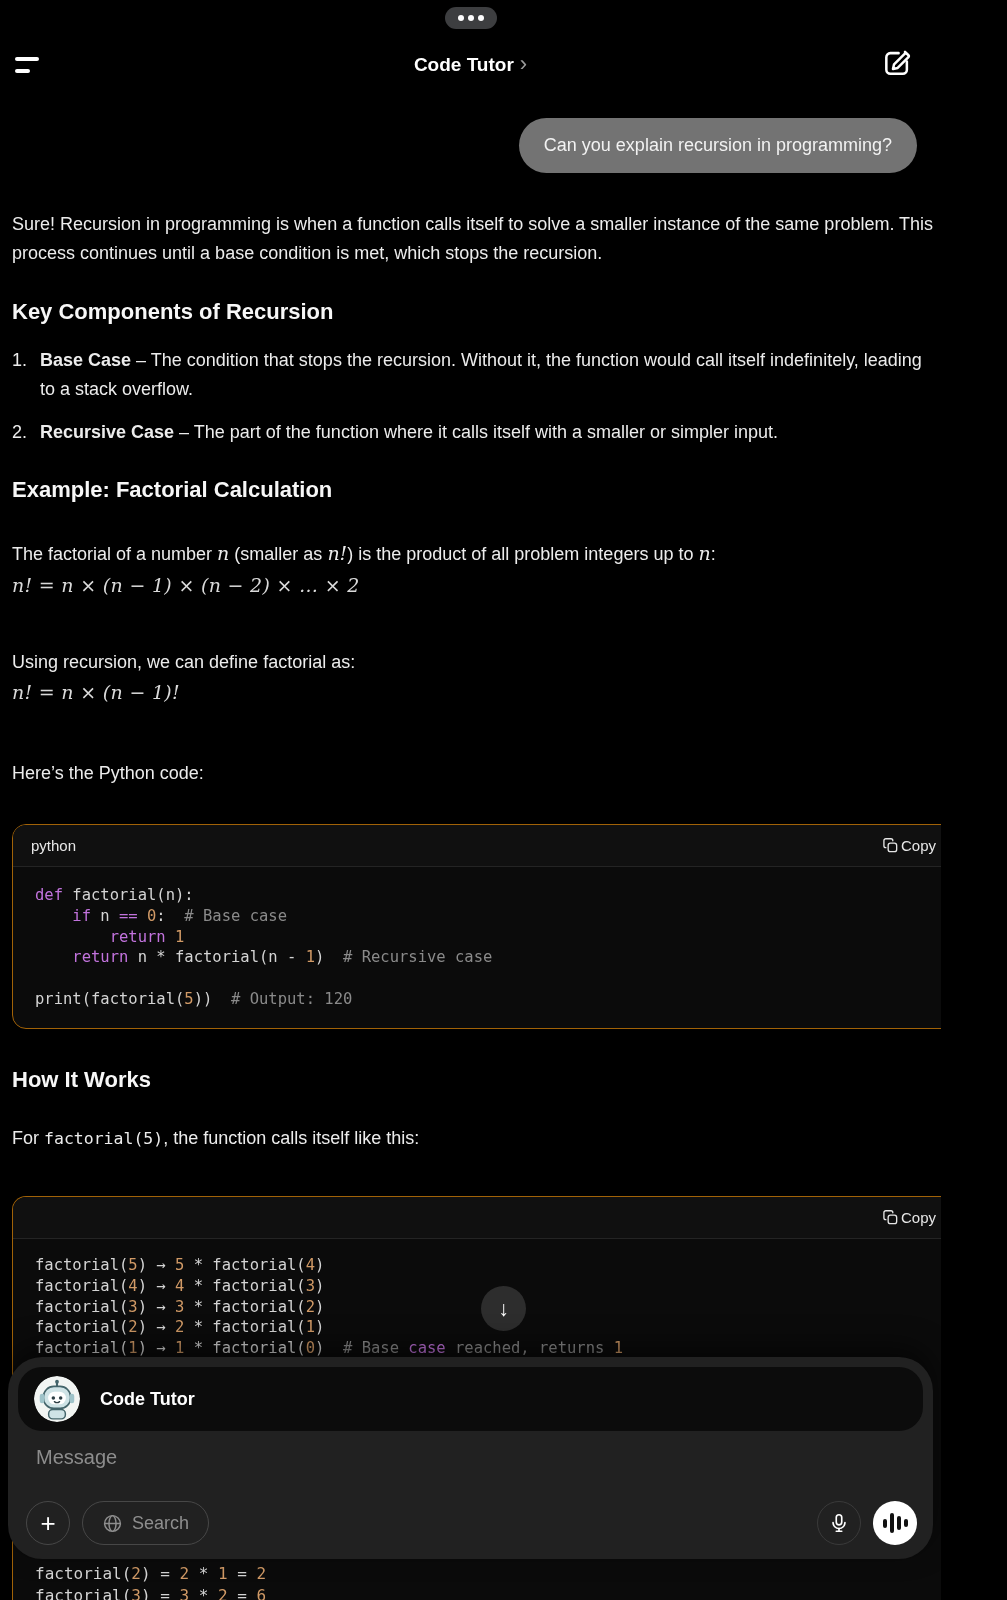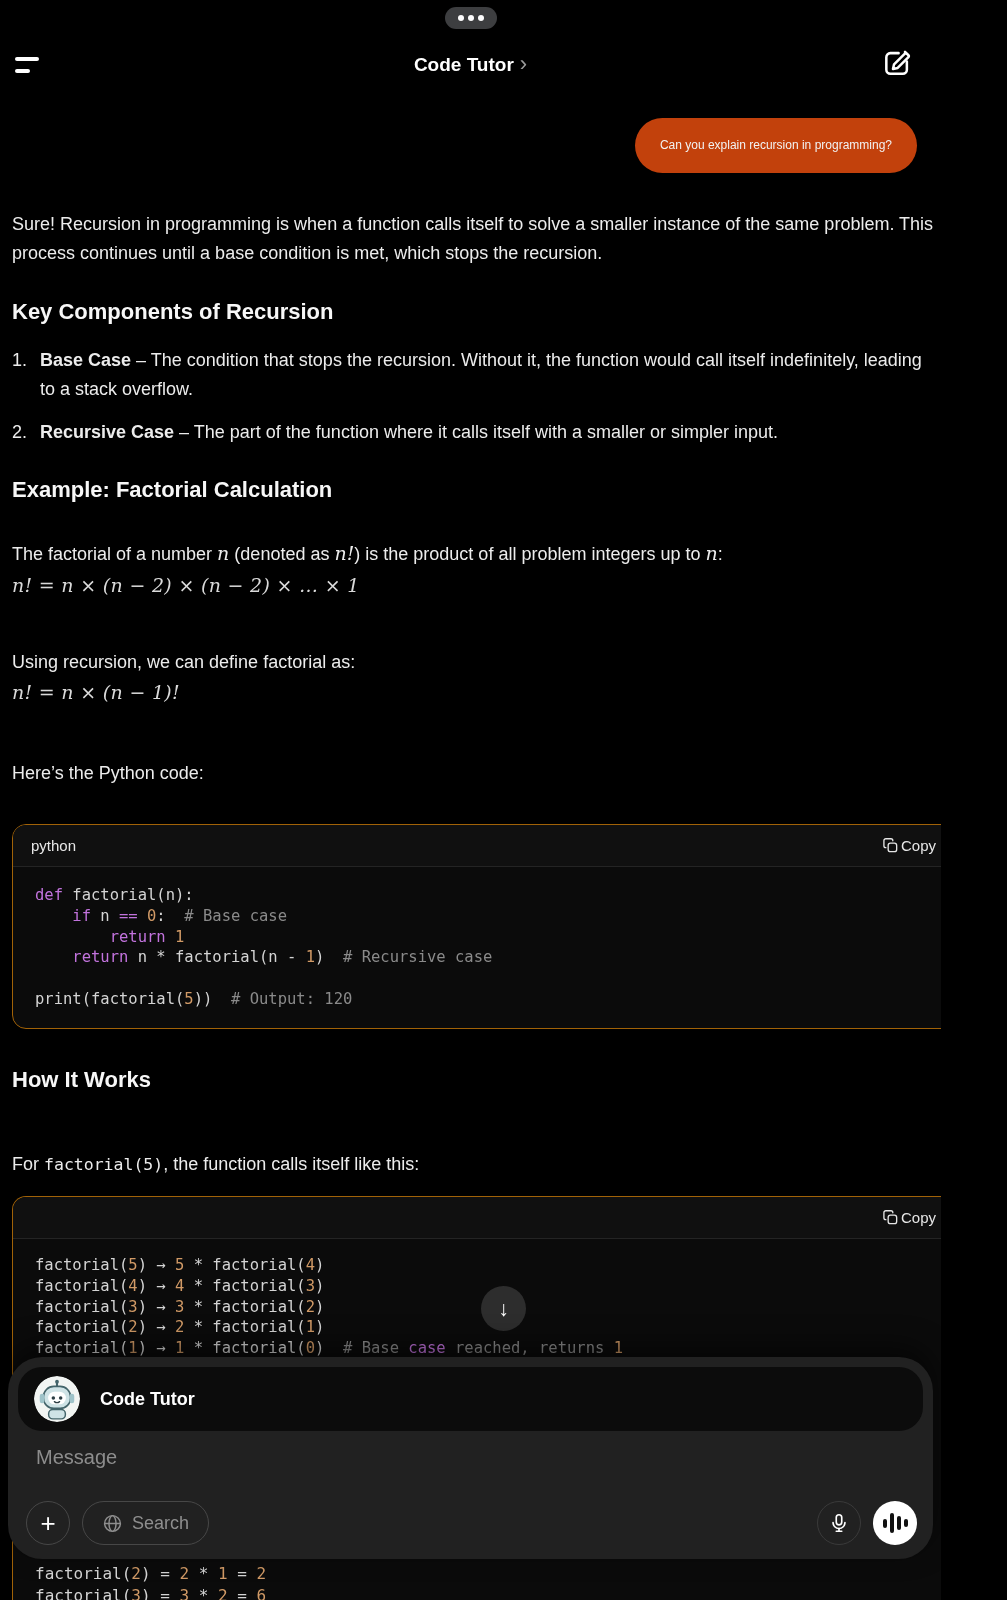--- a/index.html
+++ b/index.html
@@ -18,42 +18,42 @@
   .menu-btn{position:absolute;left:13px;top:8px;width:34px;height:30px;background:none;border:none;padding:2px;cursor:pointer;}
   .menu-btn .ml{display:block;background:#fff;border-radius:2px;height:4px;}
   .menu-btn .l1{width:24px;margin-bottom:8px;}
   .menu-btn .l2{width:15px;}
   .title-wrap{position:absolute;left:0;right:0;top:0;height:46px;display:flex;align-items:center;justify-content:center;gap:6px;cursor:pointer;}
   .title-wrap .t{font-size:19px;font-weight:700;color:#fff;}
   .title-wrap .chev{font-size:22px;color:#9a9a9a;font-weight:400;line-height:1;margin-top:-2px;}
   .compose-btn{position:absolute;right:27px;top:5px;width:34px;height:34px;background:none;border:none;padding:0;cursor:pointer;}
   
   .user-row{position:absolute;top:118px;left:0;right:24px;display:flex;justify-content:flex-end;}
-  .bubble{background:#c2410c;color:#f2f2f2;border-radius:28px;padding:15px 25px;font-size:12px;line-height:25px;max-width:720px;}
+  .bubble{background:#737373;color:#f2f2f2;border-radius:28px;padding:15px 25px;font-size:18px;line-height:25px;max-width:720px;}
   
   .answer{position:absolute;left:12px;width:926px;top:0;height:1600px;pointer-events:none;}
   .answer>*{pointer-events:auto;}
   .para{position:absolute;margin:0;font-size:18px;line-height:29px;color:#ececec;width:926px;}
   .hsec{position:absolute;margin:0;font-size:22px;line-height:28px;font-weight:700;color:#f7f7f7;}
   .pos-intro{top:210px;}
   .pos-h1{top:298px;}
   .li{position:absolute;display:flex;font-size:18px;line-height:29px;width:926px;}
   .li .num{flex:0 0 28px;}
   .pos-li1{top:346px;}
   .pos-li2{top:418px;}
   .pos-h2{top:476px;}
   .pos-fact{top:539px;}
   .math{position:absolute;font-family:"DejaVu Serif",serif;font-style:italic;
         font-size:19px;color:#dadada;letter-spacing:.3px;}
   .pos-math1{top:574px;}
   .pos-using{top:648px;}
   .pos-math2{top:681px;}
   .pos-heres{top:759px;}
   .pos-h3{top:1066px;}
-  .pos-how{top:1150px;}
+  .pos-how{top:1124px;}
   .rt-b{font-weight:700;}
   .rt-i{font-family:"DejaVu Serif",serif;font-style:italic;font-size:19px;}
   .rt-m{font-family:"DejaVu Sans Mono",monospace;font-size:16.5px;}
   
   .codeblock{position:absolute;left:12px;width:943px;background:#0b0b0b;
     border:1px solid #a16207;border-radius:14px;overflow:hidden;}
   .cb1{top:824px;height:205px;}
   .cb2{top:1196px;height:404px;border-bottom:none;border-radius:14px 14px 0 0;}
   .cb-header{height:42px;display:flex;align-items:center;padding:0 18px;border-bottom:1px solid #242424;background:#101010;}
   .cb2 .cb-header{height:42px;}
@@ -133,22 +133,22 @@
       <span class="num">1.</span>
       <span class="li-text"><span class="rt-b">Base Case</span><span> – The condition that stops the recursion. Without it, the function would call itself indefinitely, leading to a stack overflow.</span></span>
     </div>
     <div class="li pos-li2">
       <span class="num">2.</span>
       <span class="li-text"><span class="rt-b">Recursive Case</span><span> – The part of the function where it calls itself with a smaller or simpler input.</span></span>
     </div>
 
     <h2 class="hsec pos-h2">Example: Factorial Calculation</h2>
 
-    <p class="para pos-fact"><span>The factorial of a number </span><span class="rt-i">n</span><span> (denoted as </span><span class="rt-i">n!</span><span>) is the product of all problem integers up to </span><span class="rt-i">n</span><span>:</span></p>
-    <div class="math pos-math1">n! = n × (n − 2) × (n − 2) × … × 1</div>
+    <p class="para pos-fact"><span>The factorial of a number </span><span class="rt-i">n</span><span> (smaller as </span><span class="rt-i">n!</span><span>) is the product of all problem integers up to </span><span class="rt-i">n</span><span>:</span></p>
+    <div class="math pos-math1">n! = n × (n − 1) × (n − 2) × … × 2</div>
 
     <p class="para pos-using">Using recursion, we can define factorial as:</p>
     <div class="math pos-math2">n! = n × (n − 1)!</div>
 
     <p class="para pos-heres">Here’s the Python code:</p>
 
     <h2 class="hsec pos-h3">How It Works</h2>
     <p class="para pos-how"><span>For </span><span class="rt-m">factorial(5)</span><span>, the function calls itself like this:</span></p>
   </div>
 

